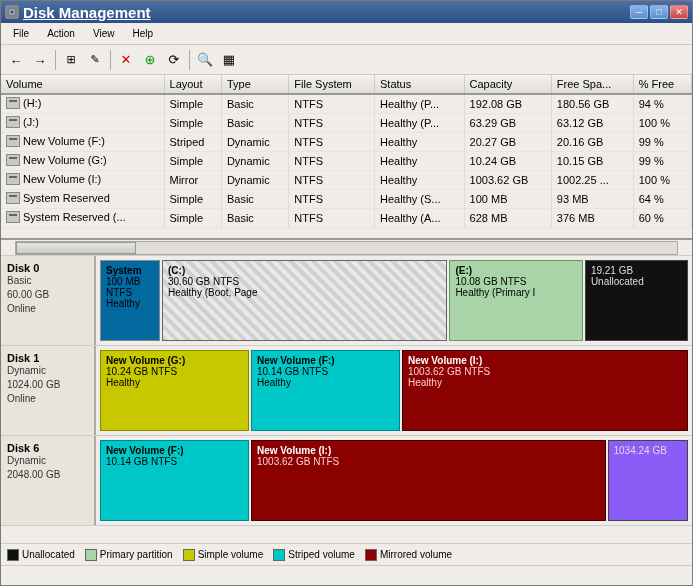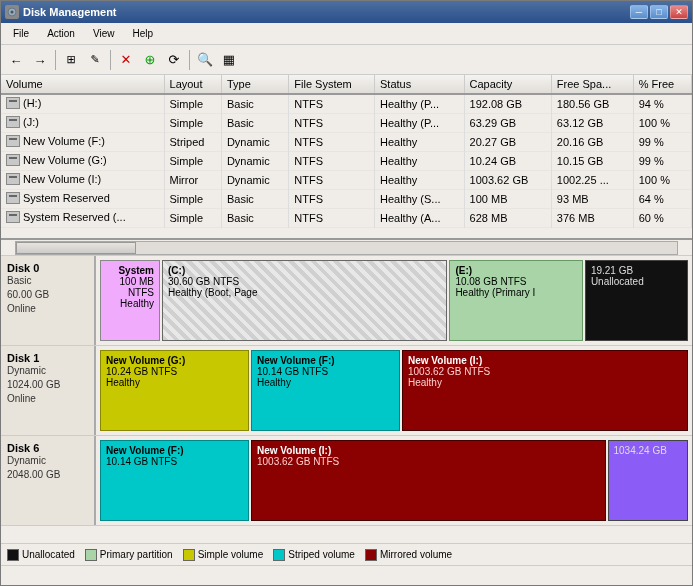--- a/index.html
+++ b/index.html
@@ -5,21 +5,21 @@
     * { box-sizing: border-box; margin: 0; padding: 0; }
     body { font-family: 'Segoe UI', Tahoma, sans-serif; font-size: 11px; background: #d4d0c8; }
 
     
     .window { width: 693px; height: 586px; background: #f0ede8; border: 1px solid #7a7a7a; display: flex; flex-direction: column; box-shadow: 2px 2px 6px rgba(0,0,0,0.4); }
 
     
     .title-bar { background: linear-gradient(to bottom, #4d6fa0 0%, #2a4f8a 100%); height: 22px; display: flex; align-items: center; padding: 0 4px; justify-content: space-between; }
     .title-bar-left { display: flex; align-items: center; gap: 4px; }
     .title-icon { width: 14px; height: 14px; background: #888; border-radius: 2px; display: flex; align-items: center; justify-content: center; }
-    .title-text { color: white; font-size: 11px; font-weight: bold; }
+    .title-text { color: white; font-size: 15px; font-weight: bold; text-decoration: underline; }
     .title-buttons { display: flex; gap: 2px; }
     .title-btn { width: 18px; height: 14px; border: 1px solid rgba(255,255,255,0.3); border-radius: 2px; cursor: pointer; font-size: 9px; display: flex; align-items: center; justify-content: center; color: white; }
     .title-btn.min { background: linear-gradient(to bottom, #8ab4e8, #5a8fcc); }
     .title-btn.max { background: linear-gradient(to bottom, #8ab4e8, #5a8fcc); }
     .title-btn.close { background: linear-gradient(to bottom, #e88a8a, #cc4444); }
 
     
     .menu-bar { background: #f0ede8; height: 22px; display: flex; align-items: center; padding: 0 4px; border-bottom: 1px solid #ccc; gap: 2px; }
     .menu-item { padding: 2px 8px; cursor: pointer; font-size: 10px; }
 
@@ -43,21 +43,21 @@
     .h-scrollbar-track { height: 14px; background: #e0ddd8; border: 1px solid #aaa; margin: 1px 14px; position: relative; }
     .h-scrollbar-thumb { height: 12px; width: 120px; background: linear-gradient(to bottom, #e8e4dc, #ccc); border: 1px solid #999; position: absolute; top: 0; left: 0; }
     .disk-panel { display: flex; border-bottom: 1px solid #ccc; min-height: 90px; }
     .disk-label { width: 95px; min-width: 95px; padding: 6px 6px; border-right: 2px solid #aaa; background: #e8e4dc; display: flex; flex-direction: column; justify-content: flex-start; font-size: 11px; }
     .disk-label-title { font-weight: bold; }
     .disk-label-info { color: #333; font-size: 10px; line-height: 1.4; }
     .disk-segments { display: flex; flex: 1; padding: 4px 4px; gap: 2px; align-items: stretch; }
     .segment { border: 1px solid #666; padding: 4px 5px; font-size: 10px; display: flex; flex-direction: column; justify-content: flex-start; min-height: 70px; position: relative; cursor: default; }
     .segment-title { font-weight: bold; font-size: 10px; white-space: nowrap; }
     .segment-info { font-size: 10px; white-space: nowrap; }
-    .seg-system { background: #f0abfc; border-color: #888; width: 60px; min-width: 60px; align-items: flex-end; }
+    .seg-system { background: #0369a1; border-color: #888; width: 60px; min-width: 60px; }
     .seg-c { background: repeating-linear-gradient(45deg, #d0d0d0, #d0d0d0 4px, #e8e8e8 4px, #e8e8e8 8px); border-color: #666; flex: 1.8; }
     .seg-e { background: #a8d4a8; border-color: #669966; flex: 0.8; }
     .seg-unalloc { background: #111; color: #ddd; border-color: #444; flex: 0.6; }
     .seg-g { background: #c8c800; border-color: #888800; flex: 1; }
     .seg-f { background: #00c8c8; border-color: #008888; flex: 1; }
     .seg-i { background: #8b0000; color: white; border-color: #440000; flex: 2; }
     .seg-i .segment-title { color: white; }
     .seg-i .segment-info { color: #ffcccc; }
     .seg-f2 { background: #00c8c8; border-color: #008888; flex: 1; }
     .seg-i2 { background: #8b0000; color: white; border-color: #440000; flex: 2.5; }

